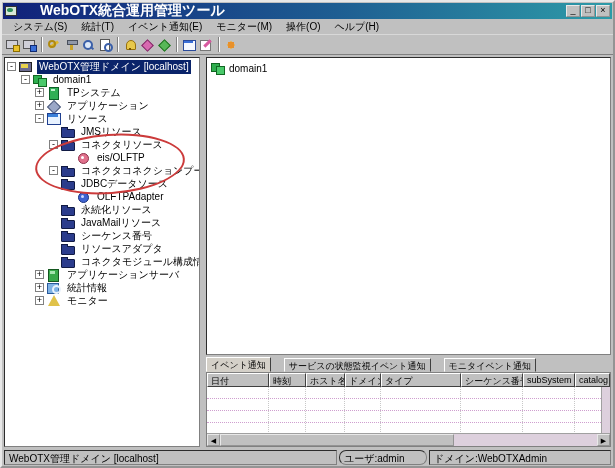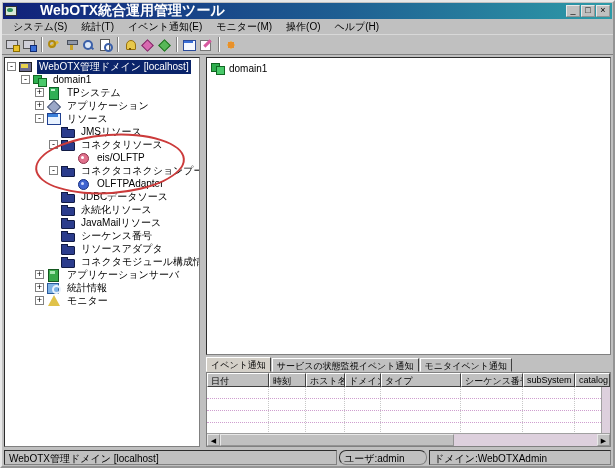--- a/index.html
+++ b/index.html
@@ -75,21 +75,21 @@
   .i-appserver::after{left:3px;top:2px;width:5px;height:3px;background:#a4e4af;}
   .i-stats::before{left:0;top:1px;width:10px;height:9px;background:#7fb2e5;border:1px solid #2a5a9a;}
   .i-stats::after{left:5px;top:3px;width:5px;height:5px;border:2px solid #e8f2fc;border-radius:50%;}
   .i-montri::before{left:1px;top:0;border-left:6px solid transparent;border-right:6px solid transparent;border-bottom:11px solid #e0c24a;}
   .tlabel{padding:0 2px;}
   .trow.selected .tlabel{background:#0a246a;color:#fff;}
   .ellipse{position:absolute;left:30px;top:76px;width:150px;height:60px;border:2px solid #cc3b3b;border-radius:50%;transform:rotate(-4deg);pointer-events:none;}
   
   .tabarea{flex:1;display:flex;flex-direction:column;margin-top:2px;min-height:0;}
   .tabs{display:flex;align-items:flex-end;height:15px;flex:none;}
-  .tab{font-size:9px;padding:1px 4px;border:1px solid;border-color:#fff #404040 #c0c0c0 #fff;background:#c0c0c0;white-space:nowrap;margin-right:1px;height:14px;}
+  .tab{font-size:9px;padding:1px 4px;border:1px solid;border-color:#fff #404040 #c0c0c0 #fff;background:#c0c0c0;white-space:nowrap;margin-right:13px;height:14px;}
   .tab.active{background:#d4d0c8;height:15px;font-weight:normal;border-bottom-color:#d4d0c8;}
   .tablewrap{flex:1;border:1px solid #808080;background:#fff;display:flex;flex-direction:column;min-height:0;}
   .thead{display:flex;flex:none;}
   .th{background:#c0c0c0;border:1px solid;border-color:#fff #404040 #404040 #fff;font-size:9px;padding:1px 3px;height:14px;white-space:nowrap;overflow:hidden;flex:none;}
   .rows{flex:1;display:flex;min-height:0;}
   .rowsgrid{flex:1;display:flex;flex-direction:column;overflow:hidden;}
   .rrow{display:flex;height:12px;flex:none;border-bottom:1px dotted #cf9fcf;}
   .rcell{border-right:1px dotted #c8c8c8;height:100%;flex:none;}
   .vstrip{width:9px;background:#ddd0dd;border-left:1px solid #a0a0a0;flex:none;}
   .hscroll{height:13px;display:flex;flex:none;background:#ddd0dd;border-top:1px solid #a0a0a0;}
@@ -208,29 +208,29 @@
       <div class="trow" style="padding-left:60px">
         <span class="toggle none"></span>
         <span class="ti i-gearpink"></span>
         <span class="tlabel">eis/OLFTP</span>
       </div>
       <div class="trow" style="padding-left:44px">
         <span class="toggle">-</span>
         <span class="ti i-folder"></span>
         <span class="tlabel">コネクタコネクションプール</span>
       </div>
+      <div class="trow" style="padding-left:44px">
+        <span class="toggle none"></span>
+        <span class="ti i-folder"></span>
+        <span class="tlabel">JDBCデータソース</span>
+      </div>
       <div class="trow" style="padding-left:60px">
         <span class="toggle none"></span>
         <span class="ti i-gearblue"></span>
         <span class="tlabel">OLFTPAdapter</span>
-      </div>
-      <div class="trow" style="padding-left:44px">
-        <span class="toggle none"></span>
-        <span class="ti i-folder"></span>
-        <span class="tlabel">JDBCデータソース</span>
       </div>
       <div class="trow" style="padding-left:44px">
         <span class="toggle none"></span>
         <span class="ti i-folder"></span>
         <span class="tlabel">永続化リソース</span>
       </div>
       <div class="trow" style="padding-left:44px">
         <span class="toggle none"></span>
         <span class="ti i-folder"></span>
         <span class="tlabel">JavaMailリソース</span>

